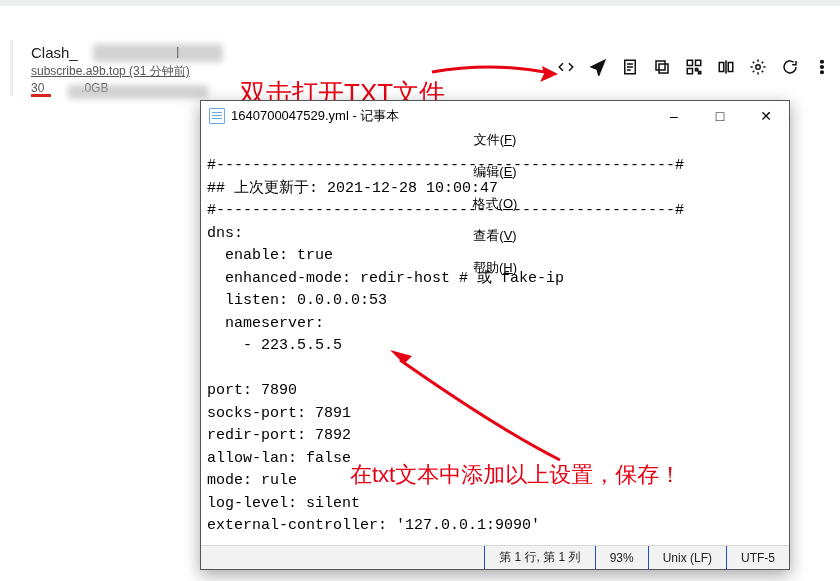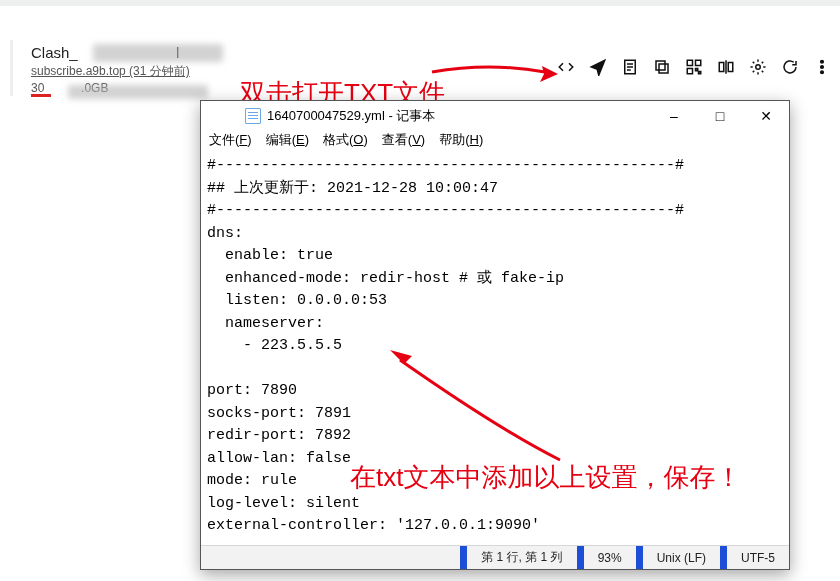--- a/index.html
+++ b/index.html
@@ -40,21 +40,21 @@
     position:absolute; left:18px; top:54px; width:20px; height:3px; background:#d22;
   }
 
   
   .anno1 {
     position:absolute; left:240px; top:44px;
     font-size:26px; color:#e60012; font-weight:500;margin-top:32px;
   }
   .anno2 {
     position:absolute; left:350px; top:460px;
-    font-size:26px; color:#e60012; font-weight:500;
+    font-size:22px; color:#e60012; font-weight:500;
   }
 
   
   .icon-row {
     position:absolute; left:555px; top:56px;
     display:flex; gap:10px; align-items:center;
   }
   .icon-row .ic {
     width:22px; height:22px; display:flex; align-items:center; justify-content:center;
     color:#333; cursor:pointer;
@@ -76,38 +76,38 @@
   .notepad {
     position:absolute; left:200px; top:100px; width:590px; height:470px;
     background:#fff; border:1px solid #555;
     box-shadow: 0 5px 16px rgba(0,0,0,0.35);
     display:flex; flex-direction:column;
   }
   .np-titlebar {
     height:30px; display:flex; align-items:center; justify-content:space-between;
     padding:0 0 0 8px; font-size:13px; color:#000;
   }
-  .np-titlebar-left { display:flex; align-items:center; gap:6px;margin-left:36px; }
+  .np-titlebar-left { display:flex; align-items:center; gap:6px; }
   .np-doc-icon {
     width:16px; height:16px; background:#fff; border:1px solid #6aa9e6;
     border-radius:1px; position:relative;
   }
   .np-doc-icon::after{
     content:""; position:absolute; left:2px; top:3px; right:2px; height:1px;
     background:#6aa9e6; box-shadow:0 3px 0 #6aa9e6, 0 6px 0 #6aa9e6;
   }
   .np-winbtns { display:flex; }
   .np-winbtns .wb {
     width:46px; height:30px; display:flex; align-items:center; justify-content:center;
     cursor:pointer; font-size:14px; color:#000;
   }
 
   .np-menubar {
-    height:22px; display:flex; gap:14px;
-    padding:0 8px; font-size:13px; color:#000;
+    height:22px; display:flex; align-items:center; gap:14px;
+    padding:0 8px; font-size:13px; color:#000;flex-direction:column;
   }
   .np-menubar .m { cursor:default; }
   .np-menubar .m u { text-decoration:underline; }
 
   .np-body {
     flex:1; padding:2px 6px; font-family:"Consolas","Courier New",monospace;
     font-size:15px; line-height:1.5; color:#000; overflow:hidden;
     position:relative; white-space:pre;
   }
 
@@ -116,21 +116,21 @@
     border:2px solid #e60012; pointer-events:none;
   }
 
   .np-status {
     height:24px; border-top:1px solid #d8d8d8;
     display:flex; align-items:center; font-size:12px; color:#222;
     background:#f2f2f2;
   }
   .np-status .cell {
     padding:0 14px; height:100%; display:flex; align-items:center;
-    border-left:7px solid #1d4ed8;
+    border-left:1px solid #1d4ed8;
   }
   .np-status .spacer { flex:1; }
 </style>
 </head>
 <body>
 
 <div class="topbar"></div>
 
 <div class="profile-card">
   <div class="pc-title">

